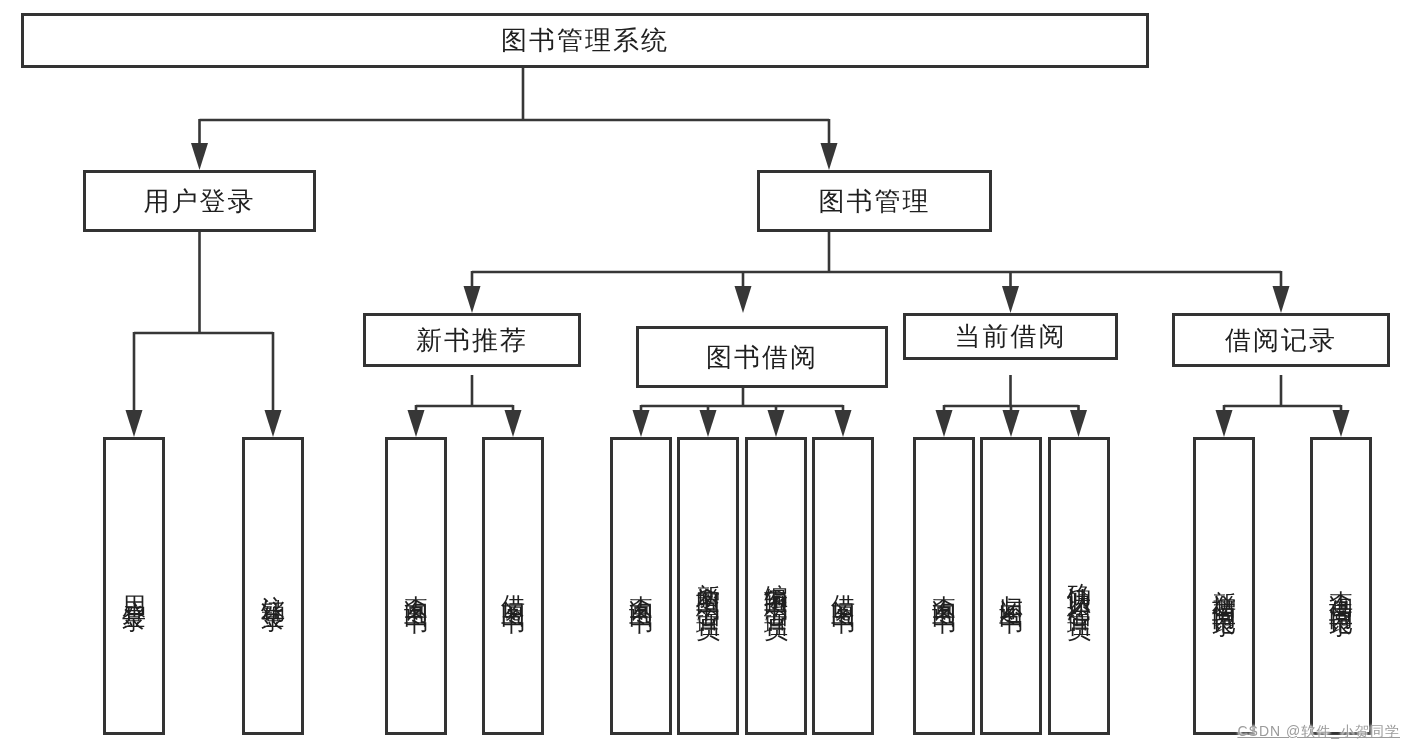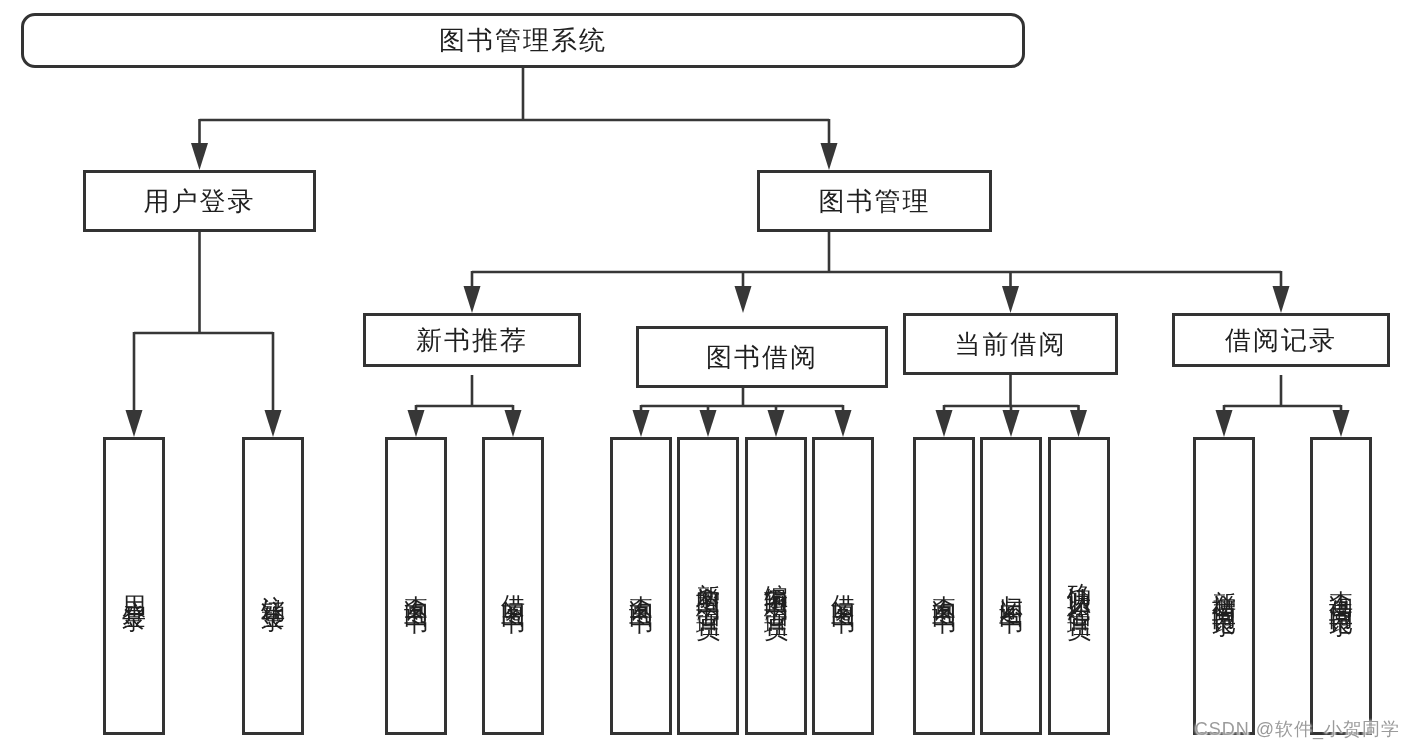--- a/index.html
+++ b/index.html
@@ -42,24 +42,24 @@
   }
   .node.v .vlabel{
     position:absolute;top:50%;left:50%;
     transform:translate(-50%,-50%);
     writing-mode:vertical-rl;text-orientation:mixed;
     font-size:24px;letter-spacing:5px;line-height:1;
     white-space:nowrap;
   }
   .watermark{
     position:absolute;right:5px;bottom:6px;
-    font-size:18px;letter-spacing:1px;
+    font-size:14px;letter-spacing:1px;
     color:var(--watermark);
     text-shadow:0 0 3px #fff,0 0 3px #fff,1px 1px 2px #fff;
-    z-index:3;white-space:nowrap;
+    z-index:3;white-space:nowrap;text-decoration:underline;
   }
 </style>
 </head>
 <body>
 
 <div class="canvas">
 
   <svg class="connectors" viewBox="0 0 1405 747" xmlns="http://www.w3.org/2000/svg">
 
     <g>
@@ -122,28 +122,28 @@
 
     <g>
       <path d="M1281,375 L1281,406 M1224,406 L1341,406"></path>
       <line x1="1224" y1="405" x2="1224" y2="413"></line>
       <polygon points="1215.5,410 1232.5,410 1224,437"></polygon>
       <line x1="1341" y1="405" x2="1341" y2="413"></line>
       <polygon points="1332.5,410 1349.5,410 1341,437"></polygon>
     </g>
   </svg>
 
-  <div class="node h" style="left:21px;top:13px;width:1004px;height:55px;border-radius:14px;">图书管理系统</div>
+  <div class="node h" style="left:21px;top:13px;width:1128px;height:55px;">图书管理系统</div>
 
   <div class="node h" style="left:83px;top:170px;width:233px;height:62px;">用户登录</div>
   <div class="node h" style="left:712px;top:170px;width:235px;height:62px;margin-left:45px;">图书管理</div>
 
   <div class="node h" style="left:363px;top:313px;width:218px;height:54px;">新书推荐</div>
   <div class="node h" style="left:636px;top:326px;width:252px;height:62px;font-family:Liberation Mono, monospace;">图书借阅</div>
-  <div class="node h" style="left:903px;top:313px;width:215px;height:62px;">当前借阅</div>
+  <div class="node h" style="left:903px;top:313px;width:215px;height:47px;">当前借阅</div>
   <div class="node h" style="left:1172px;top:313px;width:218px;height:54px;">借阅记录</div>
 
   <div class="node v" style="left:103px;">
     <span class="vlabel">用户登录</span>
   </div>
   <div class="node v" style="left:242px;">
     <span class="vlabel">注销登录</span>
   </div>
 
   <div class="node v" style="left:385px;">

